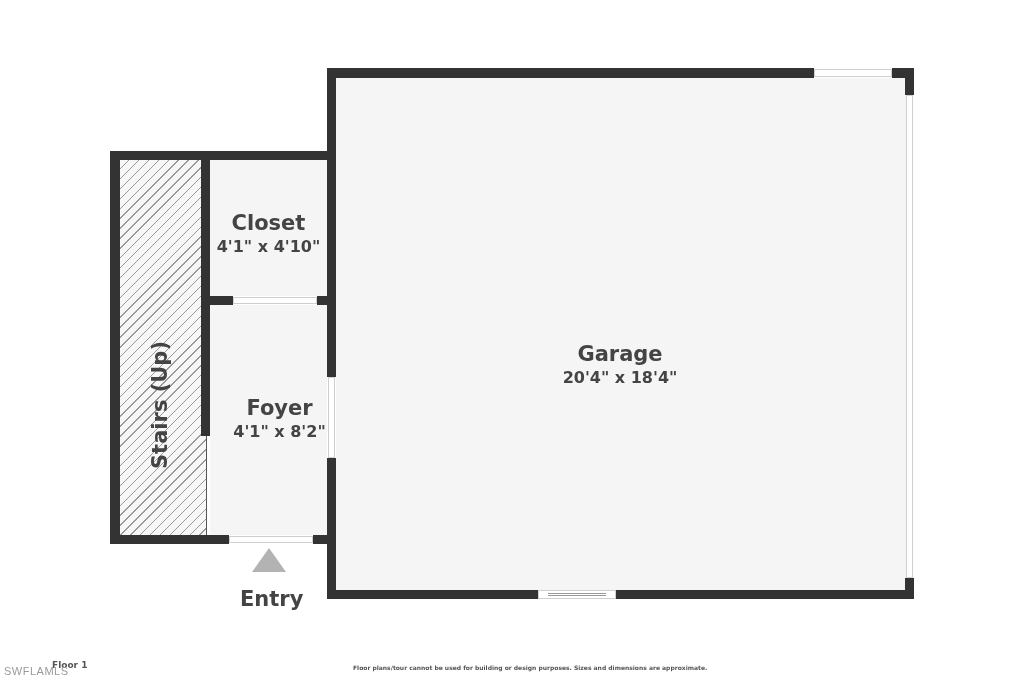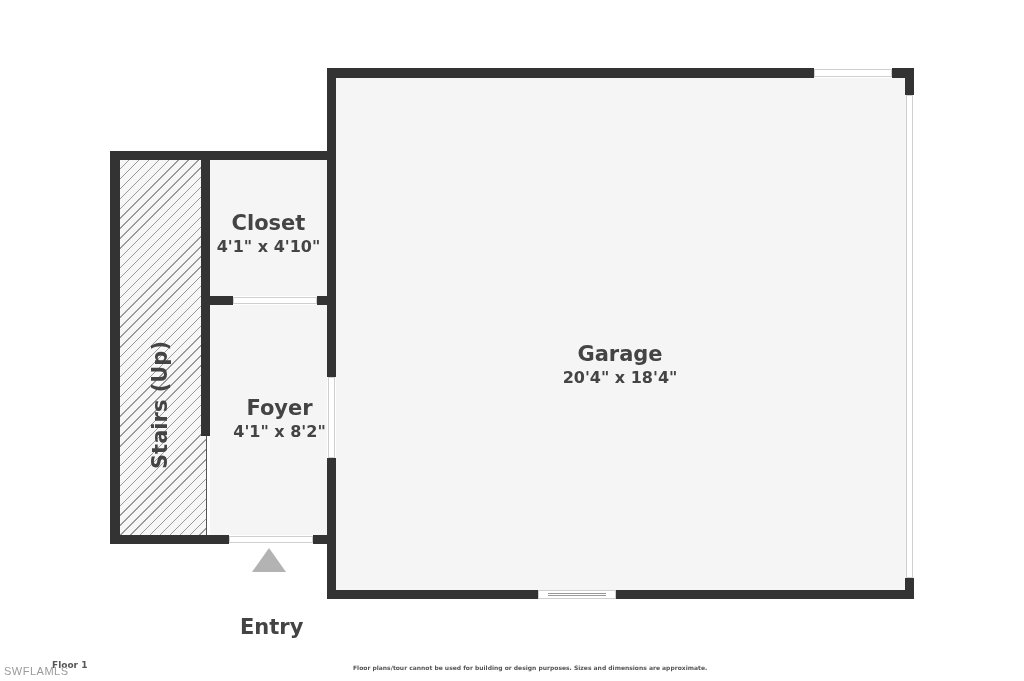--- a/index.html
+++ b/index.html
@@ -73,17 +73,17 @@
   <div class="room-name">Closet</div>
   <div class="room-dims">4'1" x 4'10"</div>
 </div>
 <div class="room-label" style="left:216px; top:395px; width:127px;">
   <div class="room-name">Foyer</div>
   <div class="room-dims">4'1" x 8'2"</div>
 </div>
 <div class="stairs-label" style="left:90px; top:393px;">Stairs (Up)</div>
 
 <div class="entry-arrow" style="left:252px; top:548px;"></div>
-<div class="entry-label" style="left:240px; top:587px;margin-top:28px;">Entry</div>
+<div class="entry-label" style="left:240px; top:587px;">Entry</div>
 
 <div class="floor-label" style="left:18px; top:660px;">Floor 1</div>
 <div class="watermark" style="left:4px; top:665px;">SWFLAMLS</div>
 <div class="disclaimer" style="left:353px; top:664px;">Floor plans/tour cannot be used for building or design purposes. Sizes and dimensions are approximate.</div>
 
 </body></html>

